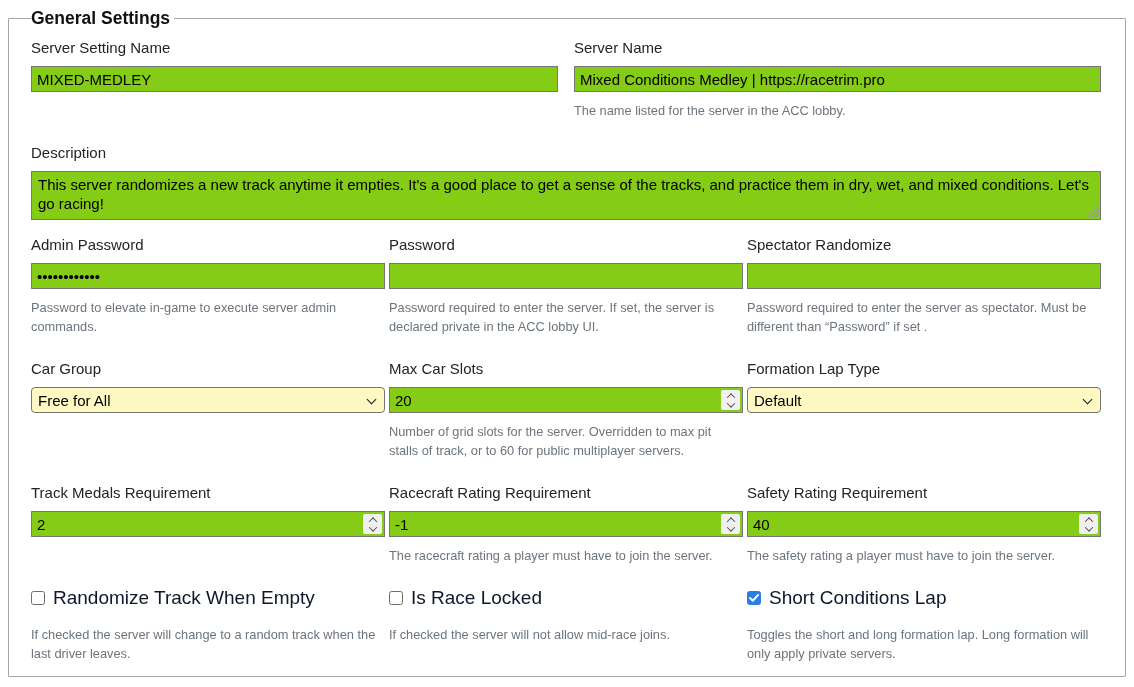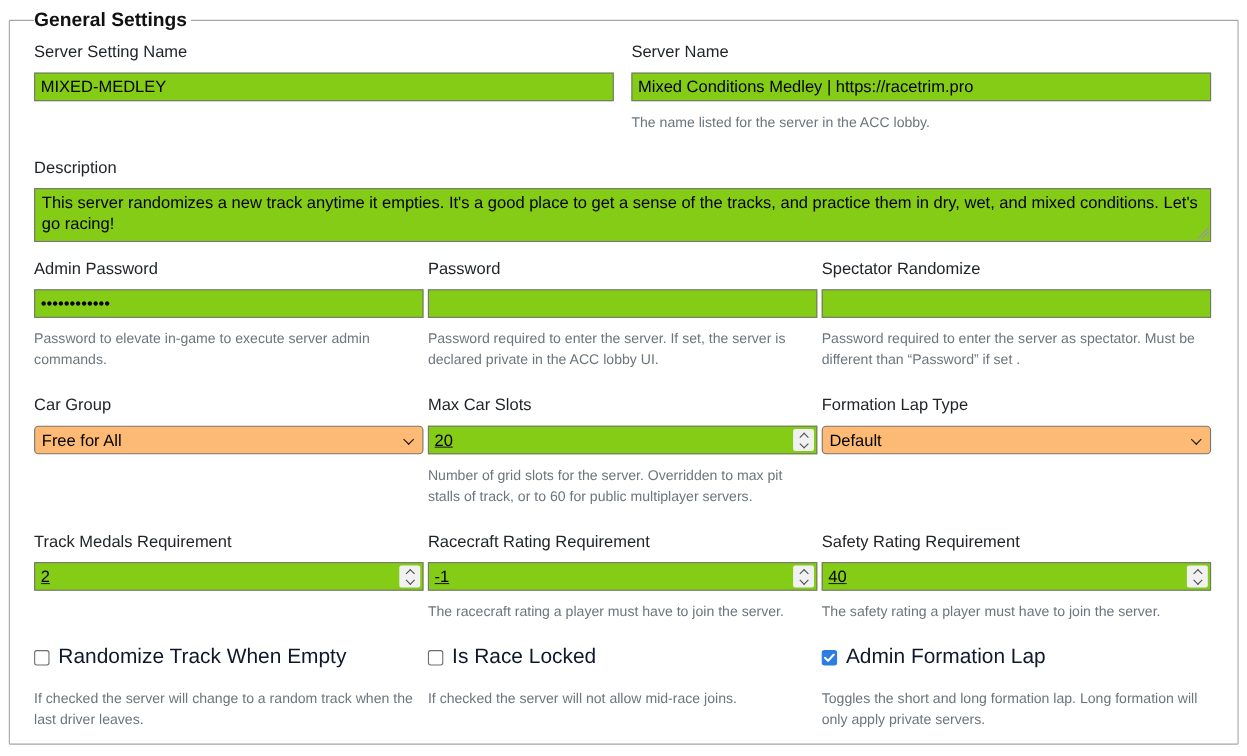--- a/index.html
+++ b/index.html
@@ -70,21 +70,21 @@
         transparent 57% 66%, #9a9a9a 66% 73%,
         transparent 73% 82%, #9a9a9a 82% 89%,
         transparent 89% 100%);
   }
   .help {
     font-size: 12.8px;
     line-height: 19px;
     color: #6c757d;
     margin-top: 9px;
   }
-  .numwrap { position: relative; text-decoration: underline; }
+  .numwrap { position: relative; }
   .numwrap .txt { padding-right: 28px; }
   .spinner {
     position: absolute;
     top: 3px; right: 3px; bottom: 3px;
     width: 19px;
     background: #f1f1f1;
     border-radius: 2px;
     display: flex;
     flex-direction: column;
     align-items: center;
@@ -98,21 +98,21 @@
     border-bottom: 1.6px solid #4d4d4d;
   }
   .chev.up   { transform: rotate(-135deg) translate(-1px,-1px); }
   .chev.down { transform: rotate(45deg)  translate(-1px,-1px); }
 
   .sel {
     position: relative;
     height: 26px;
     border: 1px solid #767676;
     border-radius: 4px;
-    background: #fdba74;
+    background: #fef9c3;
     display: flex;
     align-items: center;
     padding: 0 26px 0 6px;
     cursor: default;
   }
   .sel-text { font-size: 15px; color: #000000; white-space: nowrap; overflow: hidden; }
   .sel-chev {
     position: absolute;
     right: 9px; top: 8px;
     width: 7px; height: 7px;
@@ -266,18 +266,18 @@
       </div>
       <div class="help check-help">If checked the server will not allow mid-race joins.</div>
     </div>
     <div>
       <div class="checkrow">
         <span class="cb checked">
           <svg width="10" height="8" viewBox="0 0 10 8">
               <polyline points="1,4 3.8,6.8 9,1" fill="none" stroke="#ffffff" stroke-width="1.9" stroke-linecap="round" stroke-linejoin="round"></polyline>
             </svg>
         </span>
-        <span class="cb-label">Admin Formation Lap</span>
+        <span class="cb-label">Short Conditions Lap</span>
       </div>
       <div class="help check-help">Toggles the short and long formation lap. Long formation will only apply private servers.</div>
     </div>
   </div>
 </fieldset>
 
 </body></html>

